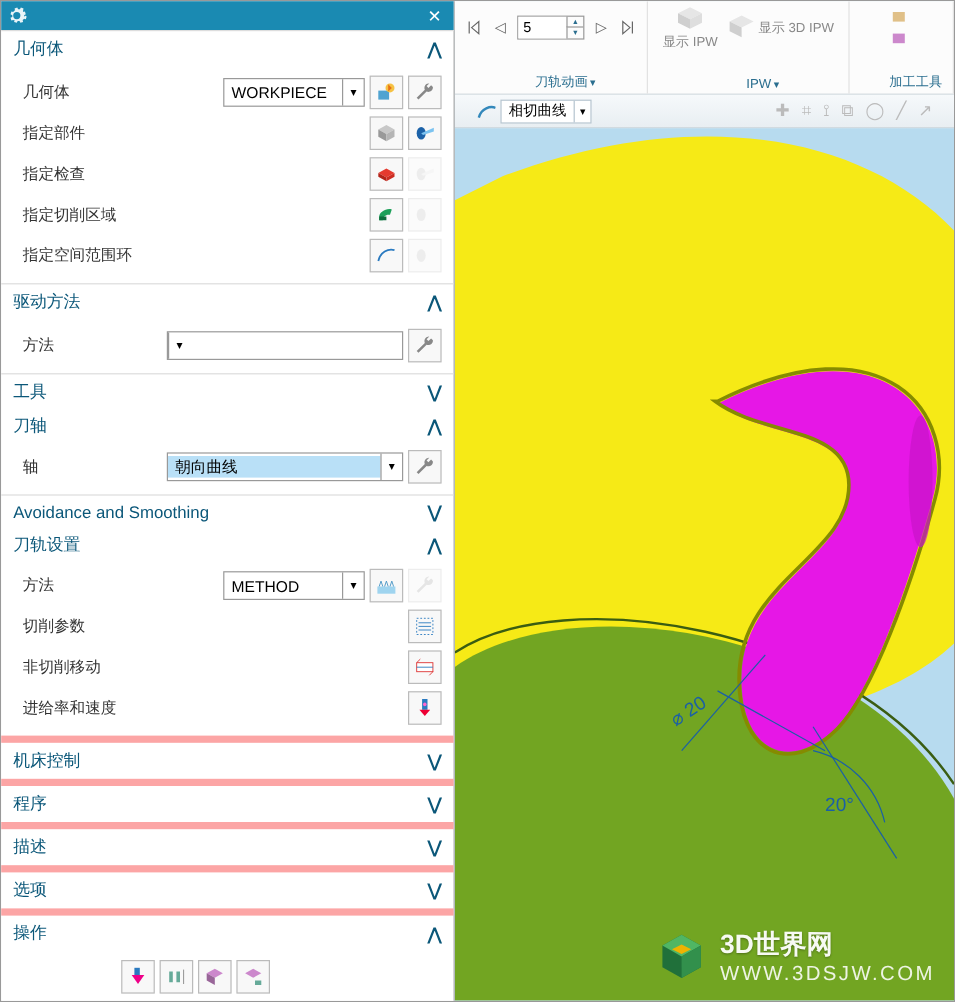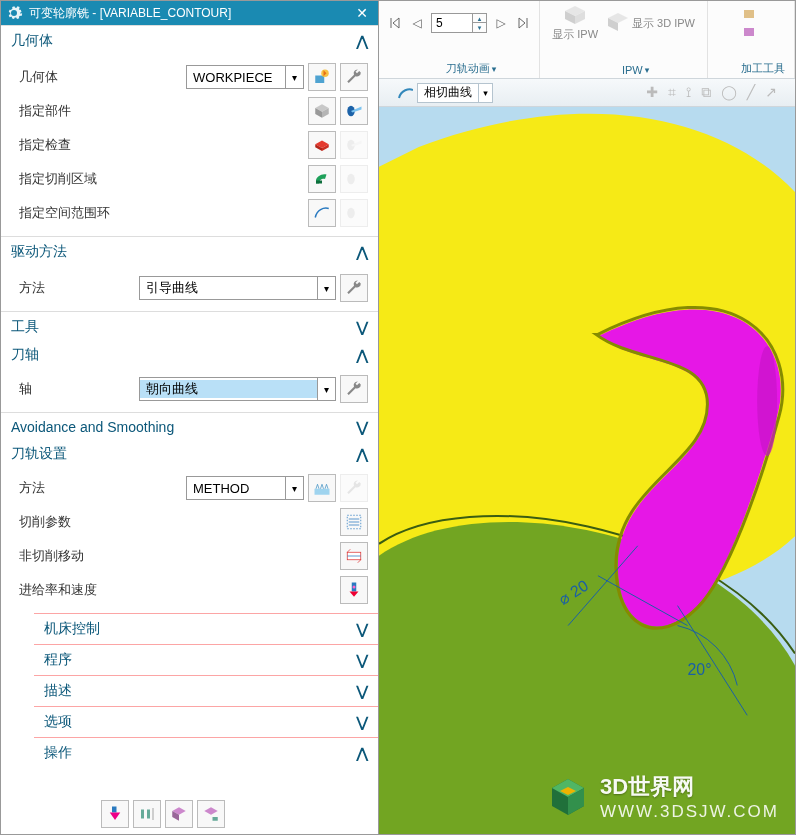--- a/index.html
+++ b/index.html
@@ -47,21 +47,21 @@
     .tool-glyphs { margin-left: auto; display: flex; gap: 10px; color: #bbb; font-size: 14px; }
     
     .scene { position: absolute; top: 106px; left: 0; right: 0; bottom: 0; background: linear-gradient(#b7dbef 0%, #b7dbef 10%, #c7e6f5 18%); }
     
     .watermark { position: absolute; right: 16px; bottom: 12px; display: flex; align-items: center; gap: 10px; opacity: .95; }
     .wm-cube { width: 44px; height: 44px; position: relative; }
     .wm-text { color: #fff; }
     .wm-text .l1 { font-size: 22px; font-weight: 700; text-shadow: 0 1px 2px rgba(0,0,0,.35); }
     .wm-text .l2 { font-size: 17px; letter-spacing: 2px; opacity: .92; }
     
-    .collapsed-list > .section-hdr { border-top: 1px solid #fca5a5; margin-left: 33px; }
+    .collapsed-list > .section-hdr { border-top: 6px solid #fca5a5; }
     
     .bottom-icons { display: flex; gap: 4px; padding: 6px 10px 6px 100px; margin-top:auto; }
     
     svg.icon { width: 18px; height: 18px; }
     
     .spinner { display: inline-flex; border: 1px solid #999; height: 20px; }
     .spinner input { border: none; width: 40px; text-align: left; padding: 0 4px; font-size: 12px; outline: none; }
     .spinner .sp-btns { display: flex; flex-direction: column; }
     .spinner .sp-btn { width: 14px; height: 9px; font-size: 7px; line-height: 9px; text-align: center; border-left: 1px solid #999; cursor: pointer; }
     .spinner .sp-btn:first-child { border-bottom: 1px solid #999; }
@@ -71,21 +71,20 @@
 
 <div class="outer">
 
 <div class="panel">
   <div class="titlebar">
     <span class="gear">
       <svg class="icon" viewBox="0 0 24 24" fill="#fff">
             <path d="M12 8a4 4 0 100 8 4 4 0 000-8zm9 4l2 1-1 3-2-.5a8 8 0 01-1.5 1.5l.5 2-3 1-1-2h-2l-1 2-3-1 .5-2A8 8 0 018 17l-2 .5-1-3 2-1v-2l-2-1 1-3 2 .5A8 8 0 0110 6l-.5-2 3-1 1 2h2l1-2 3 1-.5 2A8 8 0 0119 8l2-.5 1 3-2 1v2z" opacity=".9"></path>
           </svg>
     </span>
-    <span class="title-text">可变轮廓铣 - [VARIABLE_CONTOUR]</span>
     <span class="close">✕</span>
   </div>
 
   <div class="section-hdr">
     <span>几何体</span>
     <span class="chev">⋀</span>
   </div>
   <div class="section-body">
     <div class="row">
       <span class="lbl">几何体</span>
@@ -179,21 +178,20 @@
 
   <div class="section-hdr">
     <span>驱动方法</span>
     <span class="chev">⋀</span>
   </div>
   <div class="section-body">
     <div class="row">
       <span class="lbl">方法</span>
       <div class="ctrl">
         <div class="dd" style="flex:1">
-          <span class="dd-val" style="flex:1">引导曲线</span>
           <span class="dd-arrow">▾</span>
         </div>
         <span class="iconbtn">
               <svg class="icon" viewBox="0 0 24 24" fill="#888">
                 <path d="M21 6a5 5 0 01-7 5L5 20l-2-2 9-9a5 5 0 015-7l-3 3 2 2 3-3z"></path>
               </svg>
             </span>
       </div>
     </div>
   </div>

